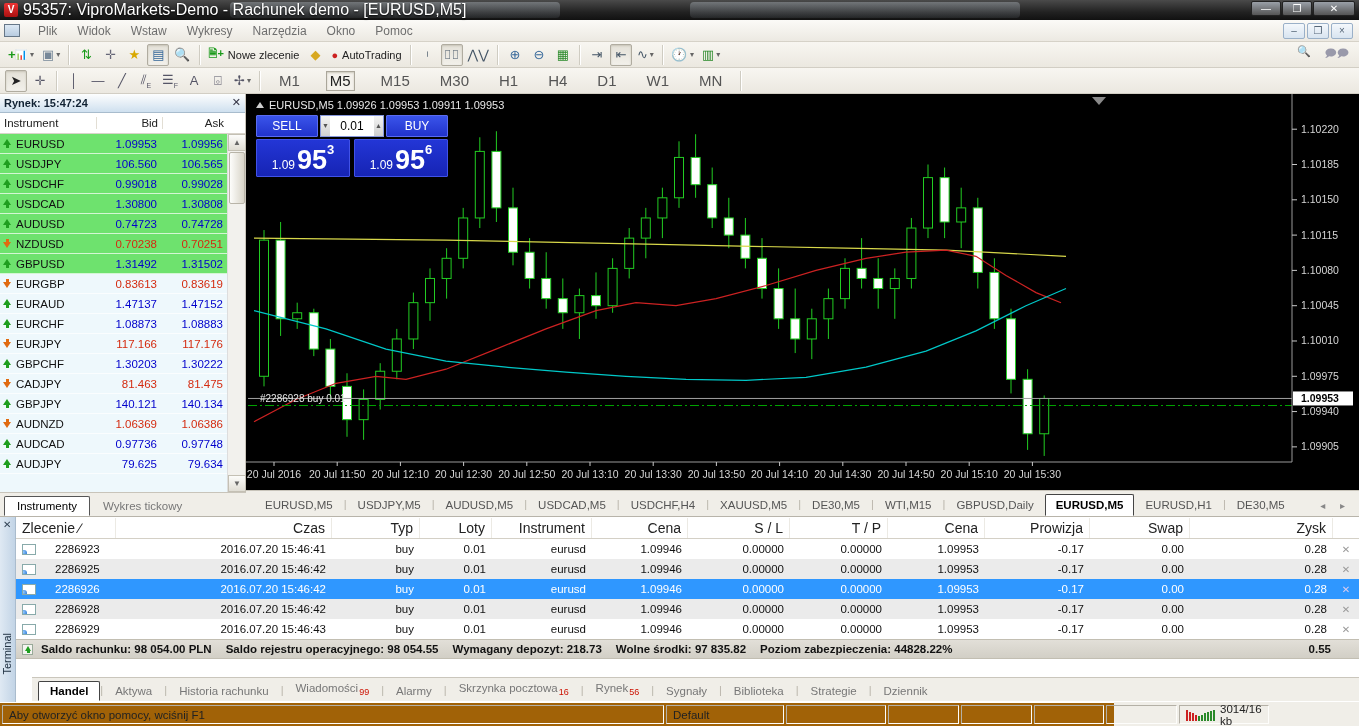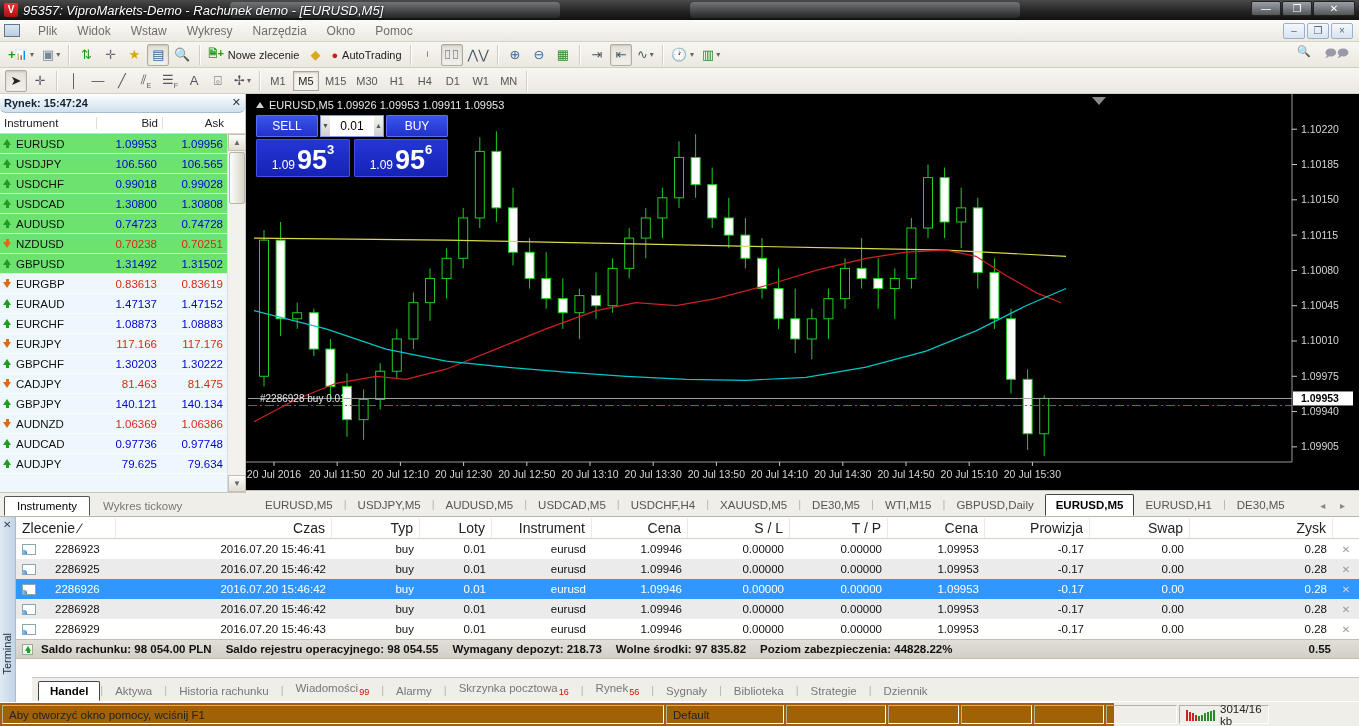--- a/index.html
+++ b/index.html
@@ -7,21 +7,21 @@
     font-family:"Liberation Sans","DejaVu Sans",sans-serif; font-size:11px; }
   #app { position:relative; width:1359px; height:726px; background:#f0eee8; }
 
   
   .titlebar { position:absolute; left:0; top:0; width:1359px; height:20px;
     background:linear-gradient(#4a4a4a,#222 60%,#111); color:#fff; display:flex; align-items:center; }
   .titlebar .bgwin { position:absolute; top:2px; height:16px; border-radius:4px;
     background:linear-gradient(rgba(200,210,220,.35),rgba(120,130,140,.15)); }
   .app-ico { width:14px; height:14px; margin:0 5px 0 4px; background:linear-gradient(#e33,#a11);
     border-radius:2px; color:#fff; font-size:10px; font-weight:bold; text-align:center; line-height:14px; z-index:2;}
-  .title-text { font-size:13px; text-shadow:0 1px 2px #000; z-index:2;font-style:italic; }
+  .title-text { font-size:16px; text-shadow:0 1px 2px #000; z-index:2; }
   .win-btns { position:absolute; right:4px; top:1px; display:flex; gap:1px; z-index:3;}
   .win-btn { width:30px; height:15px; background:linear-gradient(#9aa0a8,#555); border:1px solid #222;
     border-radius:2px; color:#fff; font-size:10px; line-height:13px; text-align:center; }
   .win-btn.close { width:42px; }
 
   
   .menubar { position:absolute; left:0; top:20px; width:1359px; height:22px;
     background:linear-gradient(#fbfaf7,#ece9e2); border-bottom:1px solid #d6d2c8; display:flex; align-items:center; }
   .menu-ico { width:16px; height:13px; margin:0 8px 0 4px; border:1px solid #678; background:
     linear-gradient(#dce8f4,#b8cce0); position:relative; }
@@ -33,32 +33,32 @@
   
   .toolbar { position:absolute; left:0; width:1359px; height:26px; background:linear-gradient(#f8f6f1,#ebe8e0);
     border-bottom:1px solid #d2cec4; display:flex; align-items:center; padding-left:4px; }
   .tb1 { top:42px; } .tb2 { top:68px; }
   .tbtn { min-width:22px; height:22px; margin:0 1px; border:1px solid transparent; border-radius:2px;
     display:flex; align-items:center; justify-content:center; font-size:13px; color:#555; padding:0 2px;}
   .tbtn.pressed { border:1px solid #b0aca0; background:linear-gradient(#e4e1d8,#f2f0ea); box-shadow:inset 0 1px 2px #c8c4b8; }
   .tbtn .caret { font-size:8px; color:#666; margin-left:2px; }
   .tbsep { width:2px; height:20px; margin:0 4px; border-left:1px solid #cfccc2; border-right:1px solid #fff; }
   .tbtn.labeled { font-size:11px; color:#222; gap:4px; }
-  .tf-btn { min-width:26px; height:20px; margin:0; border:1px solid transparent; text-align:center;
-    font-size:11px; color:#555; line-height:18px; padding:0 3px;}
+  .tf-btn { min-width:26px; height:20px; margin:10px; border:1px solid transparent; text-align:center;
+    font-size:15px; color:#555; line-height:18px; padding:0 3px;}
   .tf-btn.pressed { border:1px solid #aaa69a; background:#f4f2ec; box-shadow:inset 0 1px 2px #ccc8bc; color:#222; }
   .tb-right { position:absolute; right:10px; display:flex; gap:14px; }
 
   
   .main { position:absolute; left:0; top:94px; width:1359px; height:422px; }
 
   
   .mw { position:absolute; left:0; top:0; width:246px; height:422px; background:#fff; border-right:1px solid #c8c4ba; }
   .mw-header { height:19px; background:linear-gradient(#fdfefe,#cfe0ef); border-bottom:1px solid #a8bccd;
-    color:#123; font-weight:bold; padding:3px 4px; position:relative;border-radius:6px; }
+    color:#123; font-weight:bold; padding:3px 4px; position:relative; }
   .mw-header .x { position:absolute; right:4px; top:2px; color:#334; font-weight:bold; font-size:11px;}
   .mw-cols { display:grid; grid-template-columns:96px 66px 66px; height:21px; border-bottom:1px solid #d8d4ca;
     background:#fff; align-items:center; }
   .mw-cols span { padding:0 4px; color:#222; font-size:11.5px; }
   .mw-cols span + span { text-align:right; border-left:1px solid #e2ded4; }
   .mw-rows { position:absolute; top:40px; left:0; width:228px; height:358px; overflow:hidden; background:#eef8fc;}
   .mw-row { display:grid; grid-template-columns:96px 66px 66px; height:20px; align-items:center;
     border-bottom:1px solid rgba(255,255,255,.7); background:#eef8fc; }
   .mw-row.hl { background:#6ee26e; }
   .mw-row .sym { display:flex; align-items:center; gap:4px; padding-left:3px; color:#111; font-size:11.5px;}

